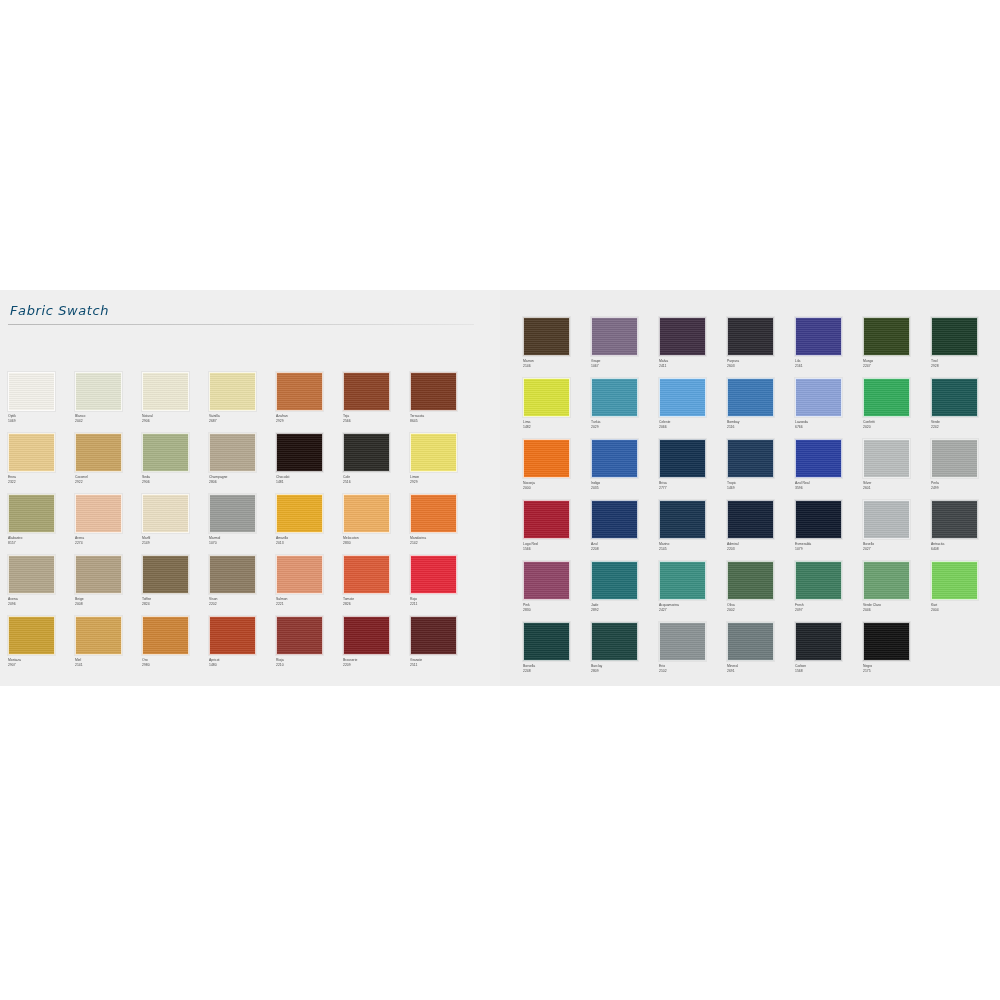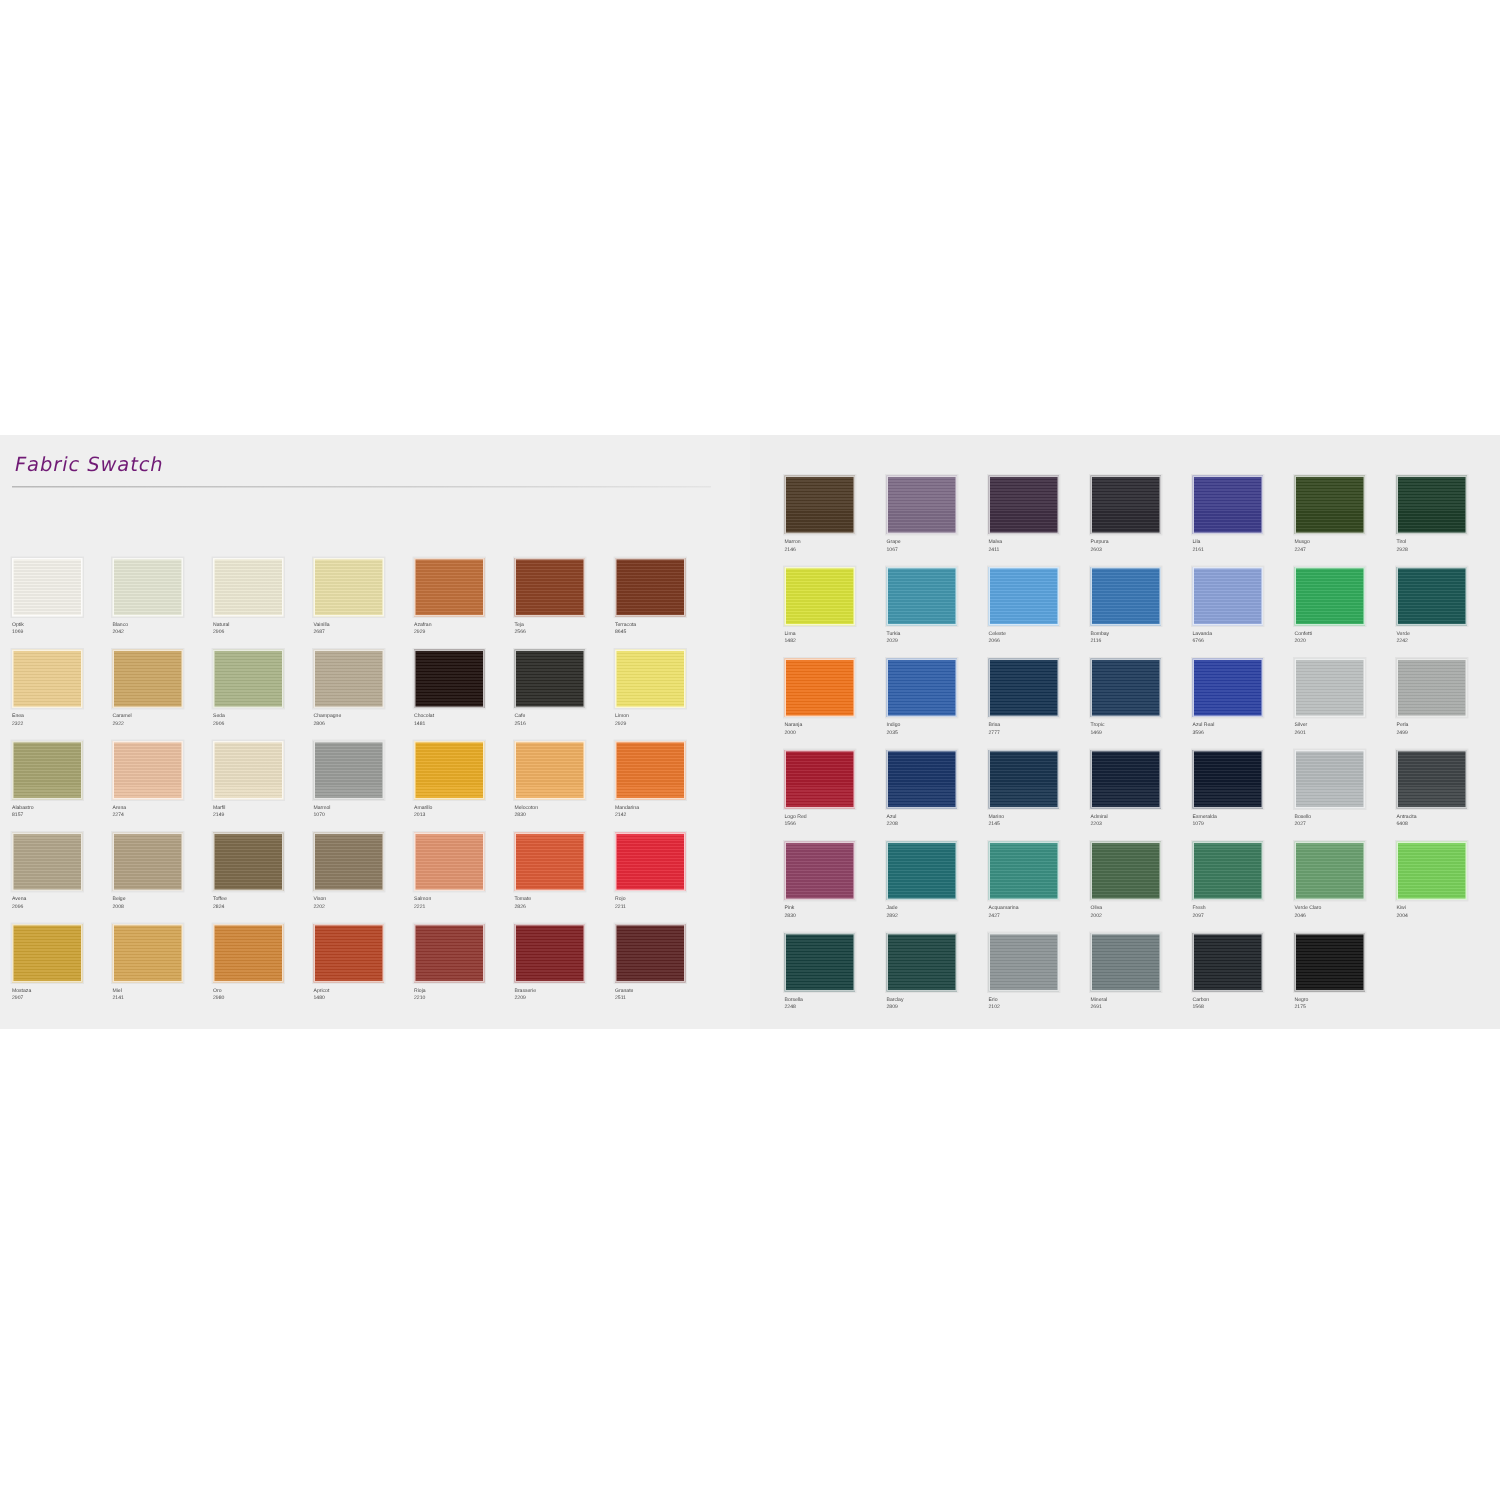--- a/index.html
+++ b/index.html
@@ -27,21 +27,21 @@
     background:#ededed;
   }
 
   
   .title{
     position:absolute;left:10px;top:303px;
     font-family:"DejaVu Sans", sans-serif;
     font-style:italic;
     font-size:13px;
     letter-spacing:0.6px;
-    color:#701a75;
+    color:#0c4a6e;
     white-space:nowrap;
   }
   .title-rule{
     position:absolute;left:8px;top:324px;width:466px;height:1px;
     background:linear-gradient(to right,#b9b9b9 0%,#cfcfcf 60%,#e4e4e4 100%);
   }
 
   
   .grid{position:absolute;display:grid;}
   .grid-left{

